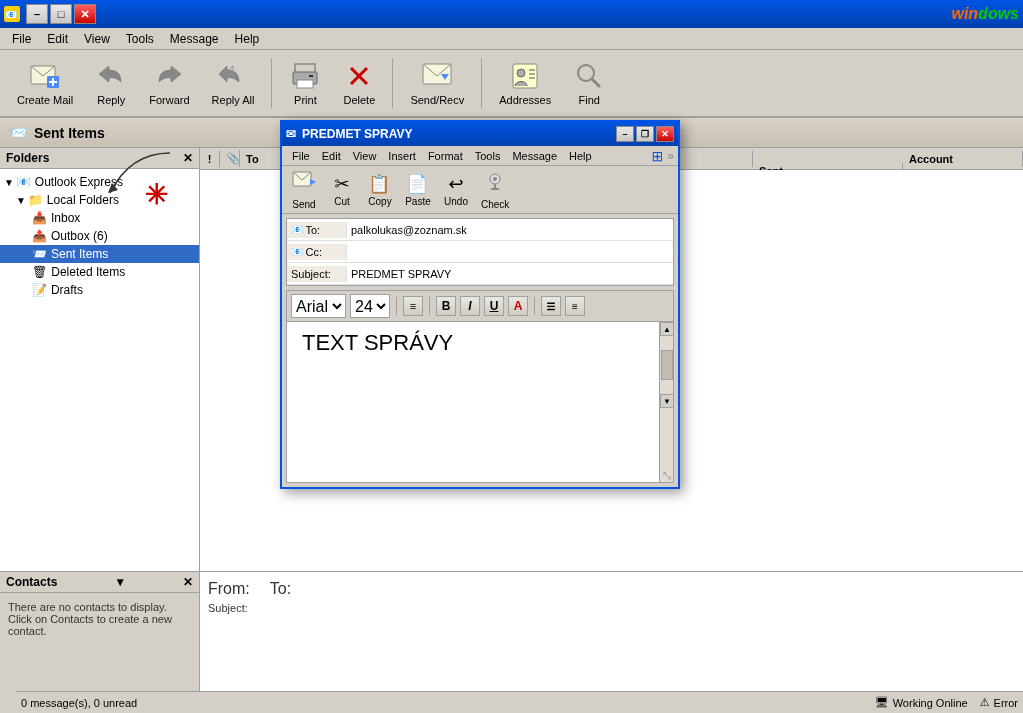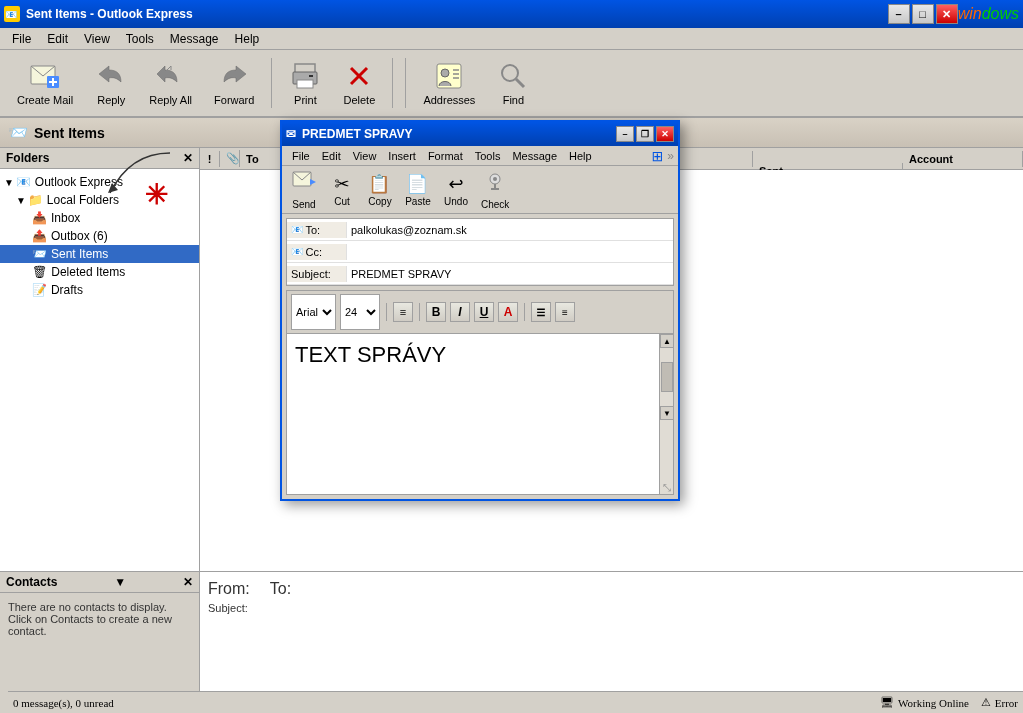--- a/index.html
+++ b/index.html
@@ -221,23 +221,22 @@
       background: #d4d0c8;
       height: 22px;
       display: flex;
       align-items: center;
       justify-content: space-between;
       padding: 0 5px;
       border-top: 1px solid #a0a0a0;
       font-size: 11px;
       position: absolute;
       bottom: 0;
-      left: 8px;
+      left: 16px;
       right: 0;
-      font-family: Liberation Serif, serif;
     }
     .status-right { display: flex; align-items: center; gap: 12px; }
     .status-item { display: flex; align-items: center; gap: 4px; }
 
     
     .compose-window {
       position: absolute;
       top: 120px;
       left: 280px;
       width: 400px;
@@ -344,22 +343,22 @@
     }
     .compose-formatting {
       background: #d4d0c8;
       padding: 3px 4px;
       display: flex;
       align-items: center;
       gap: 4px;
       border-bottom: 1px solid #a0a0a0;
     }
     .fmt-select {
-      height: 36px;
-      font-size: 11px;
+      height: 24px;
+      font-size: 16px;
       border: 1px solid #a0a0a0;
       background: white;
     }
     .fmt-btn {
       width: 20px;
       height: 20px;
       background: linear-gradient(to bottom, #e8e8e0, #d0ccc4);
       border: 1px solid #a0a0a0;
       cursor: pointer;
       display: flex;
@@ -427,31 +426,30 @@
       left: 90px;
       z-index: 50;
     }
 
     
     .xp-logo {
       margin-left: auto;
       font-size: 16px;
       color: white;
       font-style: italic;
-      font-weight: normal;
+      font-weight: bold;
     }
     .xp-logo span:first-child { color: #ff6600; }
     .xp-logo span:last-child { color: #00cc00; }
   </style>
 </head>
 <body>
 
 <div class="title-bar">
   <span class="title-bar-icon">📧</span>
-  <span class="title-bar-text">Sent Items - Outlook Express</span>
   <div class="title-bar-buttons">
     <div class="title-btn">–</div>
     <div class="title-btn">□</div>
     <div class="title-btn close">✕</div>
   </div>
   <div class="xp-logo"><span>win</span><span>dows</span></div>
 </div>
 
 <div class="menu-bar">
   <span class="menu-item">File</span>
@@ -481,34 +479,34 @@
       <svg width="32" height="32" viewBox="0 0 32 32">
         <path d="M4,14 L14,6 L14,10 C22,10 26,14 26,22 C22,18 18,17 14,18 L14,22 Z" fill="#888" stroke="#666" stroke-width="0.5"></path>
       </svg>
     </div>
     <span>Reply</span>
   </div>
 
   <div class="tool-btn">
     <div class="icon">
       <svg width="32" height="32" viewBox="0 0 32 32">
+        <path d="M28,14 L18,6 L18,10 C10,10 6,14 6,22 C10,18 14,17 18,18 L18,22 Z" fill="#888" stroke="#666" stroke-width="0.5"></path>
+      </svg>
+    </div>
+    <span>Forward</span>
+  </div>
+
+  <div class="tool-btn">
+    <div class="icon">
+      <svg width="32" height="32" viewBox="0 0 32 32">
         <path d="M2,14 L10,6 L10,10 C18,10 22,14 22,22 C18,18 14,17 10,18 L10,22 Z" fill="#888" stroke="#666" stroke-width="0.5"></path>
         <path d="M8,14 L16,6 L16,10" fill="none" stroke="#888" stroke-width="1"></path>
       </svg>
     </div>
     <span>Reply All</span>
-  </div>
-
-  <div class="tool-btn">
-    <div class="icon">
-      <svg width="32" height="32" viewBox="0 0 32 32">
-        <path d="M28,14 L18,6 L18,10 C10,10 6,14 6,22 C10,18 14,17 18,18 L18,22 Z" fill="#888" stroke="#666" stroke-width="0.5"></path>
-      </svg>
-    </div>
-    <span>Forward</span>
   </div>
 
   <div class="tool-separator"></div>
 
   <div class="tool-btn">
     <div class="icon">
       <svg width="32" height="32" viewBox="0 0 32 32">
         <rect x="6" y="4" width="20" height="14" fill="none" stroke="#888" stroke-width="1.5"></rect>
         <rect x="4" y="12" width="24" height="12" rx="1" fill="#aaa" stroke="#666" stroke-width="1"></rect>
         <rect x="8" y="20" width="16" height="8" fill="white" stroke="#888" stroke-width="1"></rect>
@@ -523,20 +521,30 @@
       <svg width="32" height="32" viewBox="0 0 32 32">
         <line x1="8" y1="8" x2="24" y2="24" stroke="#cc0000" stroke-width="3"></line>
         <line x1="24" y1="8" x2="8" y2="24" stroke="#cc0000" stroke-width="3"></line>
       </svg>
     </div>
     <span>Delete</span>
   </div>
 
   <div class="tool-separator"></div>
 
+  <div class="tool-btn">
+    <div class="icon">
+      <svg width="32" height="32" viewBox="0 0 32 32">
+        <rect x="2" y="4" width="28" height="20" rx="1" fill="#f5f5dc" stroke="#888" stroke-width="1"></rect>
+        <polyline points="2,4 16,16 30,4" fill="none" stroke="#888" stroke-width="1"></polyline>
+        <polygon points="20,14 28,14 24,20" fill="#4a8cff"></polygon>
+      </svg>
+    </div>
+    <span>Send/Recv</span>
+  </div>
 
   <div class="tool-separator"></div>
 
   <div class="tool-btn">
     <div class="icon">
       <svg width="32" height="32" viewBox="0 0 32 32">
         <rect x="4" y="4" width="24" height="24" rx="2" fill="#ffffcc" stroke="#888" stroke-width="1"></rect>
         <circle cx="12" cy="13" r="4" fill="#aaa" stroke="#666" stroke-width="1"></circle>
         <path d="M6,26 C6,20 18,20 18,26" fill="#aaa" stroke="#666" stroke-width="1"></path>
         <line x1="20" y1="10" x2="26" y2="10" stroke="#888" stroke-width="1.5"></line>
@@ -772,21 +780,21 @@
         </div>
       <div class="fmt-btn">
           <u>U</u>
         </div>
       <div class="fmt-btn" style="color:#cc0000;">A</div>
       <div class="fmt-separator"></div>
       <div class="fmt-btn" style="font-size:10px;">☰</div>
       <div class="fmt-btn" style="font-size:10px;">≡</div>
     </div>
 
-    <div style="display:flex;position:relative;">
+    <div style="display:flex;position:relative;margin-left:7px;">
       <div class="compose-text-area" contenteditable="true" style="flex: 1 1 0%; padding-right: 18px;">TEXT SPRÁVY</div>
       <div class="compose-scrollbar">
         <div class="scrollbar-arrow">▲</div>
         <div class="scrollbar-thumb"></div>
         <div style="flex:1;"></div>
         <div class="scrollbar-arrow">▼</div>
       </div>
     </div>
 
     <div class="compose-resize-handle">⤡</div>

